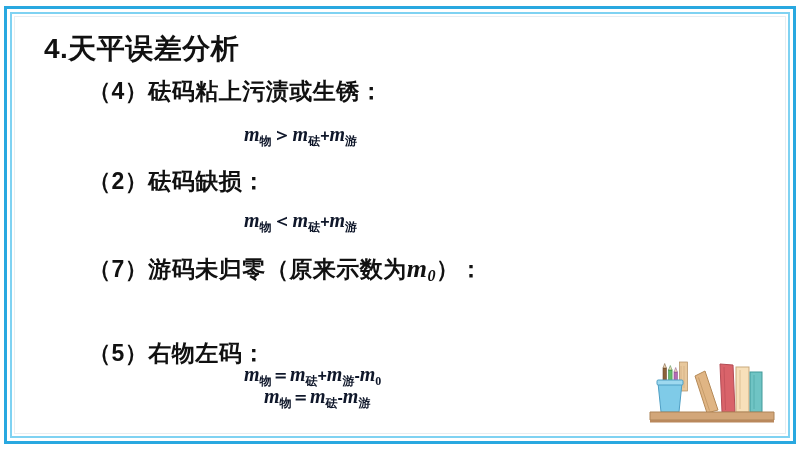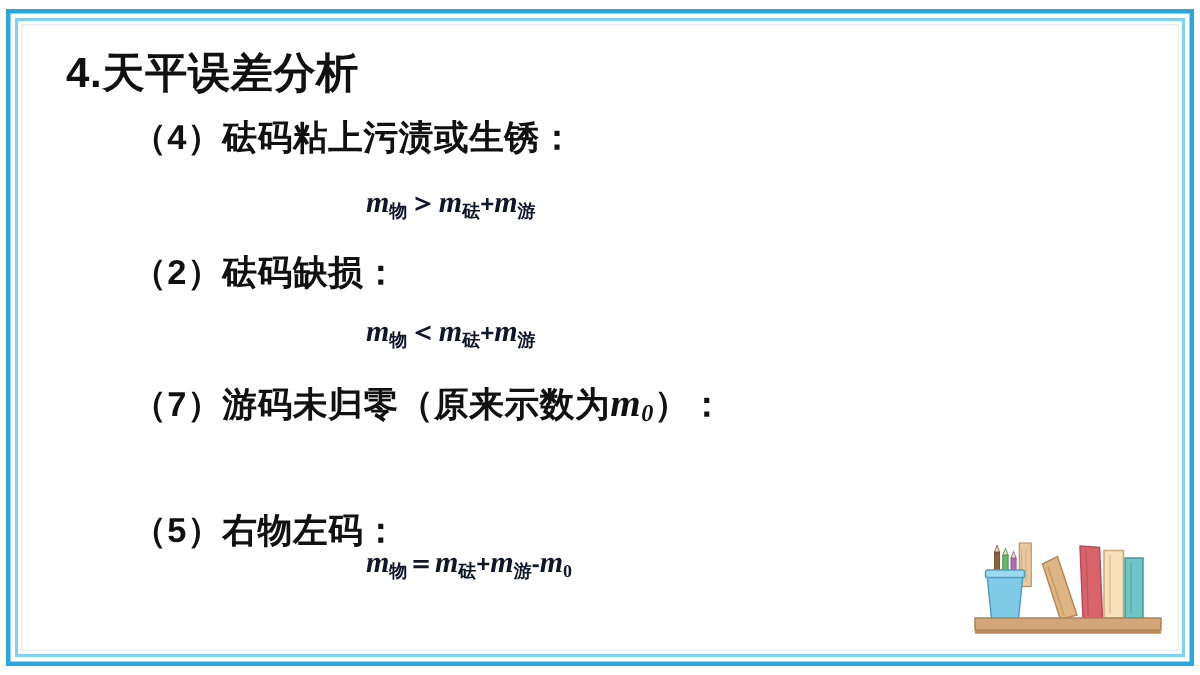--- a/index.html
+++ b/index.html
@@ -176,20 +176,23 @@
     </div>
 
     <div class="step" style="left:72px; top:236px;">
       <span>（7）游码未归零（原来示数为</span><span class="mvar"><span>m</span><sub>0</sub></span><span>）：</span>
     </div>
     <div class="formula" style="left:228px; top:300px;margin-top:44px;">
       <span>m</span><span class="sub">物</span><span class="opeq">＝</span><span>m</span><span class="sub">砝</span><span class="opsm">+</span><span>m</span><span class="sub">游</span><span class="opsm">-</span><span>m</span><span class="subn">0</span>
     </div>
 
     <div class="step" style="left:72px; top:320px;">（5）右物左码：</div>
+    <div class="formula" style="left:248px; top:366px;">
+      <span>m</span><span class="sub">物</span><span class="opeq">＝</span><span>m</span><span class="sub">砝</span><span class="opsm">-</span><span>m</span><span class="sub">游</span>
+    </div>
 
     <div id="bookshelf">
       <svg width="132" height="78" viewBox="0 0 132 78" xmlns="http://www.w3.org/2000/svg">
 
         <g>
           <rect x="17" y="18" width="3.4" height="22" fill="#8c6239" stroke="#6b4a2b" stroke-width="0.6"></rect>
           <polygon points="17,18 18.7,13.5 20.4,18" fill="#f0d8b8" stroke="#6b4a2b" stroke-width="0.5"></polygon>
           <rect x="22.5" y="20" width="3.6" height="20" fill="#62bb6a" stroke="#3f8a47" stroke-width="0.6"></rect>
           <polygon points="22.5,20 24.3,15.5 26.1,20" fill="#f0d8b8" stroke="#3f8a47" stroke-width="0.5"></polygon>
           <rect x="28" y="22" width="3.4" height="18" fill="#b46ab4" stroke="#86508a" stroke-width="0.6"></rect>

